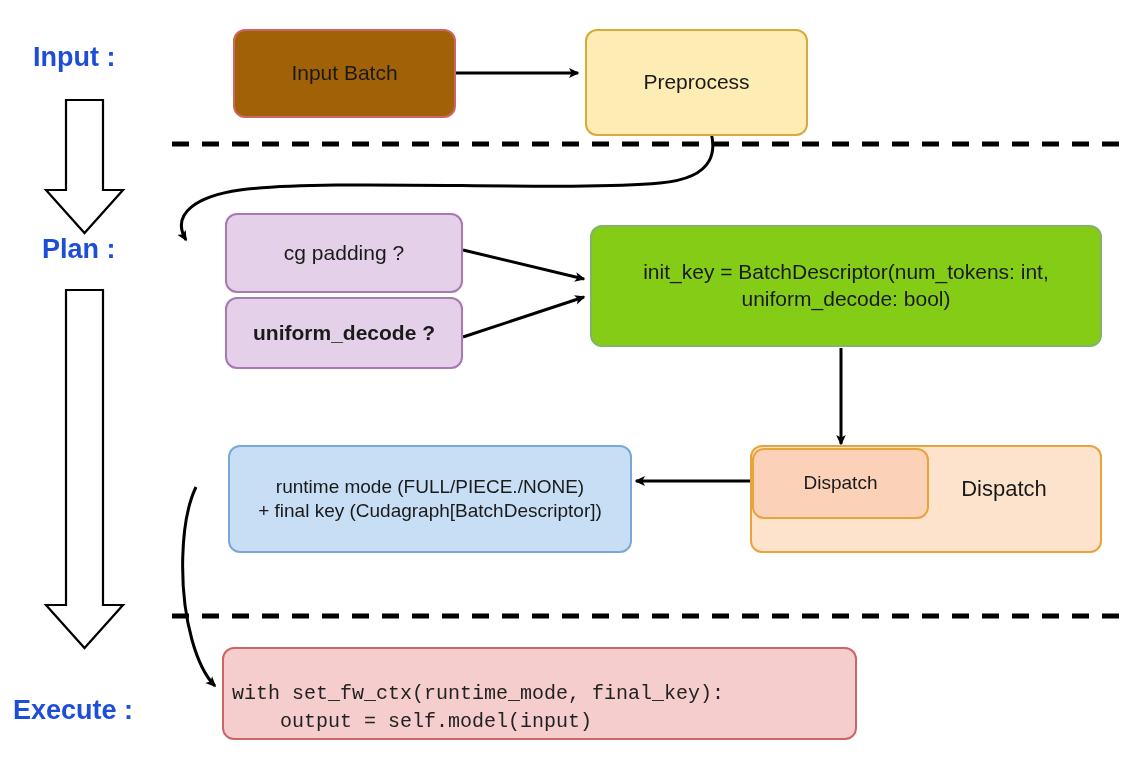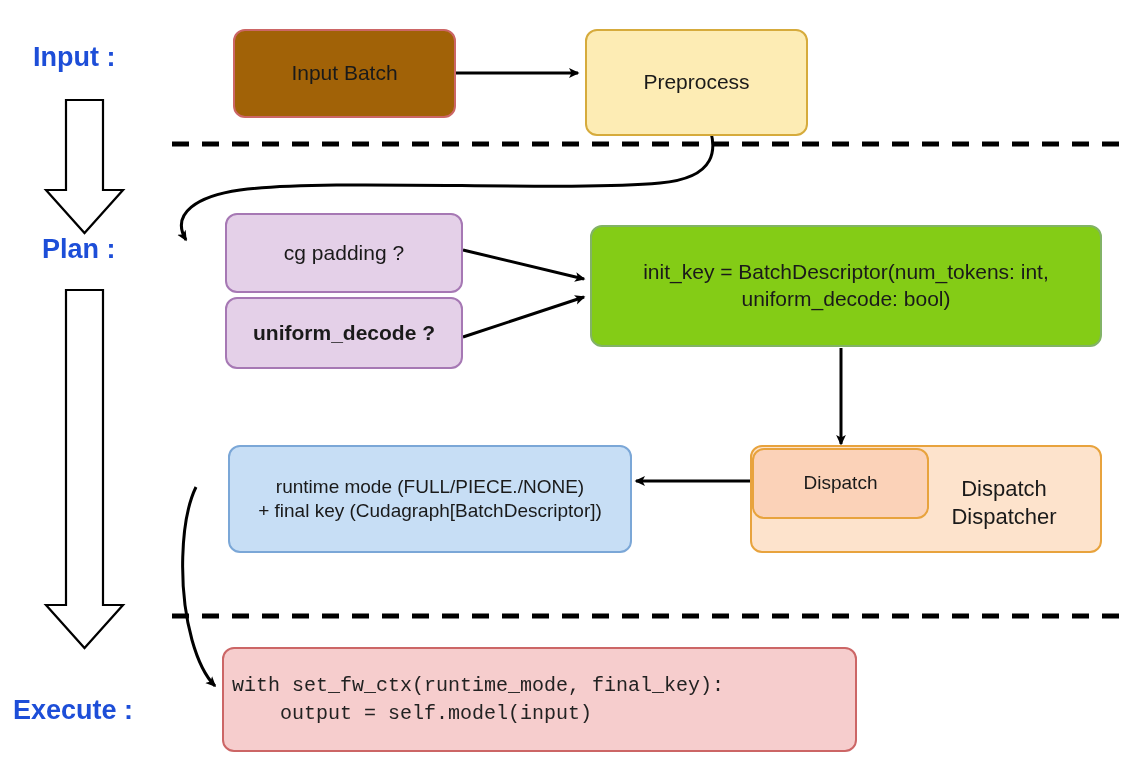--- a/index.html
+++ b/index.html
@@ -165,31 +165,30 @@
   </div>
 
   <div class="node node-green" style="left:590px; top:225px; width:512px; height:122px; flex-direction:column;">
     <span>init_key = BatchDescriptor(num_tokens: int,</span>
     <span>uniform_decode: bool)</span>
   </div>
 
   <div class="node node-dispatcher-outer" style="left:750px; top:445px; width:352px; height:108px;">
     <div class="dispatcher-label">
       <div>Dispatch</div>
-      <div>Dispatcher</div>
     </div>
   </div>
 
   <div class="node node-dispatch-inner" style="left:752px; top:448px; width:177px; height:71px;text-align:center;">
     <span>Dispatch</span>
   </div>
 
   <div class="node node-blue" style="left:228px; top:445px; width:404px; height:108px; flex-direction:column;">
     <span>runtime mode (FULL/PIECE./NONE)</span>
     <span>+ final key (Cudagraph[BatchDescriptor])</span>
   </div>
 
-  <div class="node node-code" style="left:222px; top:647px; width:635px; height:105px;">
+  <div class="node node-code" style="left:222px; top:647px; width:635px; height:93px;align-items:flex-end;">
     <span class="code-text">with set_fw_ctx(runtime_mode, final_key):
     output = self.model(input)</span>
   </div>
 
 </div>
 
 </body></html>

